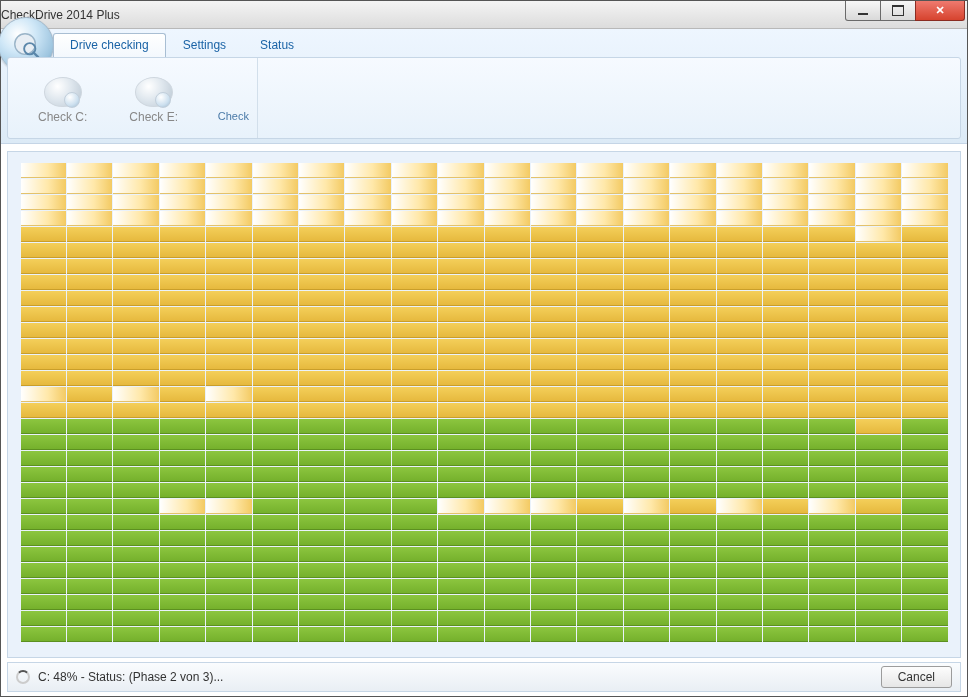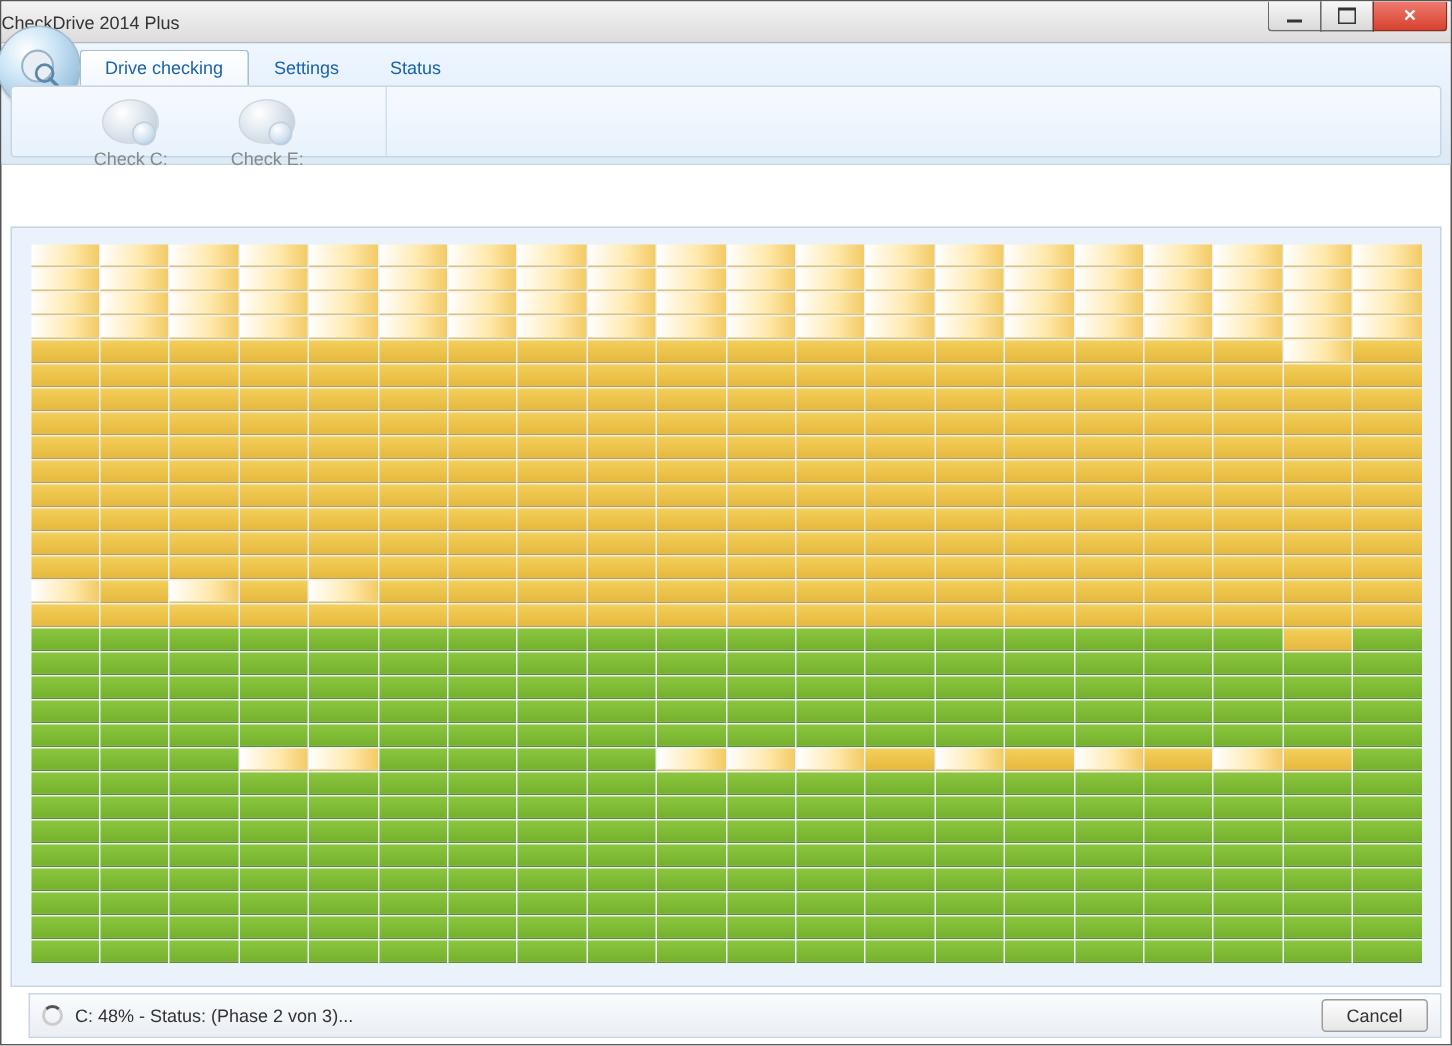--- a/index.html
+++ b/index.html
@@ -12,48 +12,48 @@
   .titlebar .title { font-size:12px; color:#333; }
   .win-btns { position:absolute; right:2px; top:0; display:flex; }
   .win-btn { width:36px; height:20px; border:1px solid #6a6a6a; border-top:none; margin-left:-1px; display:flex; align-items:center; justify-content:center; font-size:10px; color:#222; background:linear-gradient(#f7f7f7,#d9d9d9); cursor:default; }
   .win-btn.min { border-bottom-left-radius:3px; }
   .win-btn.close { width:50px; background:linear-gradient(#ef7a6f,#d6432e); color:#fff; border-color:#8a2c22; border-bottom-right-radius:3px; }
   .win-btn.close::before { content:"✕"; font-weight:bold; font-size:11px; }
   .win-btn.min::before { content:""; width:10px; height:2px; background:#333; margin-top:6px; }
   .win-btn.max::before { content:""; width:10px; height:8px; border:1px solid #333; border-top:2px solid #333; }
 
   
-  .header { position:relative; height:81px; background:linear-gradient(#eef6ff,#dceaf6); border-bottom:1px solid #c5d5e6;text-decoration:underline; }
+  .header { position:relative; height:115px; background:linear-gradient(#eef6ff,#dceaf6); border-bottom:1px solid #c5d5e6;text-decoration:underline; }
   .corner-orb { position:absolute; left:-3px; top:-12px; width:56px; height:56px; border-radius:50%; background:radial-gradient(circle at 35% 30%, #ffffff 0%, #cfe7f7 35%, #9fc6e0 70%, #6a99b8 100%); border:1px solid #a4b8c9; box-shadow:0 1px 2px rgba(0,0,0,.2); display:flex; align-items:center; justify-content:center;}
   .corner-orb svg { width:30px; height:30px; }
 
   .tabs { position:absolute; left:52px; top:4px; display:flex; height:24px; }
   .tab { padding:4px 16px 0 16px; color:#1a63a6; font-size:12px; border:1px solid transparent; border-bottom:none; cursor:default; }
   .tab.active { background:linear-gradient(#ffffff,#f3f8fd); border-color:#a8bed3; border-top-left-radius:3px; border-top-right-radius:3px; color:#1a63a6; }
 
   .ribbon { position:absolute; left:6px; right:6px; top:28px; bottom:4px; background:linear-gradient(#f6faff,#e8f2fb); border:1px solid #c6d6e6; border-radius:3px; display:flex; }
-  .ribbon-group { display:flex; flex-direction:column; align-items:center; padding:4px 8px 2px 8px; border-right:1px solid #d2dfeb; min-width:250px; }
+  .ribbon-group { display:flex; align-items:center; padding:4px 8px 2px 8px; border-right:1px solid #d2dfeb; min-width:250px; }
   .ribbon-buttons { display:flex; gap:30px; padding:2px 16px 0 16px; flex:1; align-items:flex-start;}
   .ribbon-btn { display:flex; flex-direction:column; align-items:center; gap:3px; color:#888; padding:2px 6px; cursor:default; }
   .ribbon-btn .icon { width:38px; height:30px; background:radial-gradient(circle at 35% 30%, #fff 0%, #dfe7ee 45%, #b9c6d2 100%); border-radius:50% 50% 48% 48%; border:1px solid #cfd7df; position:relative; }
   .ribbon-btn .icon::after { content:""; position:absolute; right:1px; bottom:-2px; width:14px; height:14px; border-radius:50%; background:radial-gradient(circle at 35% 30%, #fff, #cde0ef 60%, #9eb9cf); border:1px solid #c2cfdb; }
   .ribbon-group-label { color:#4a7aa8; font-size:11px; padding-bottom:2px;margin-top:36px; }
 
   
   .content { position:absolute; left:6px; right:6px; top:150px; bottom:38px; border:1px solid #c6d6e6; background:#eaf2fb; padding:10px 12px; }
   .grid { width:100%; height:100%; overflow:hidden; }
   .row { display:flex; width:100%; height:16px; }
   .cell { flex:1; margin:0.5px; }
   .c-green { background:linear-gradient(#8cc63f,#75b12c); border-bottom:1px solid #5c9020; }
   .c-yellow { background:linear-gradient(#f4cf5a,#e6b93e); border-bottom:1px solid #c99e2a; }
   .c-light { background:linear-gradient(to right,#ffffff 0%,#ffe8a9 60%,#f3ca63 100%); border-bottom:1px solid #e4c26a; }
   
 
   
-  .statusbar { position:absolute; left:18px; right:6px; bottom:4px; height:30px; background:linear-gradient(#fafcfe,#e9eef4); border:1px solid #c6d6e6; display:flex; align-items:center; padding:0 8px; gap:8px; }
+  .statusbar { position:absolute; left:6px; right:6px; bottom:4px; height:30px; background:linear-gradient(#fafcfe,#e9eef4); border:1px solid #c6d6e6; display:flex; align-items:center; padding:0 8px; gap:8px; }
   .spinner { width:14px; height:14px; border:2px solid #ccc; border-top-color:#555; border-radius:50%; animation:spin 1s linear infinite; }
   @keyframes spin { to { transform:rotate(360deg);} }
   .status-text { color:#333; font-size:12px; }
   .cancel-btn { margin-left:auto; padding:3px 16px; background:linear-gradient(#fdfdfd,#e6e6e6); border:1px solid #9c9c9c; border-radius:3px; color:#333; font-size:12px; cursor:default; }
 </style>
 </head>
 <body>
 
 <div class="window">
 

